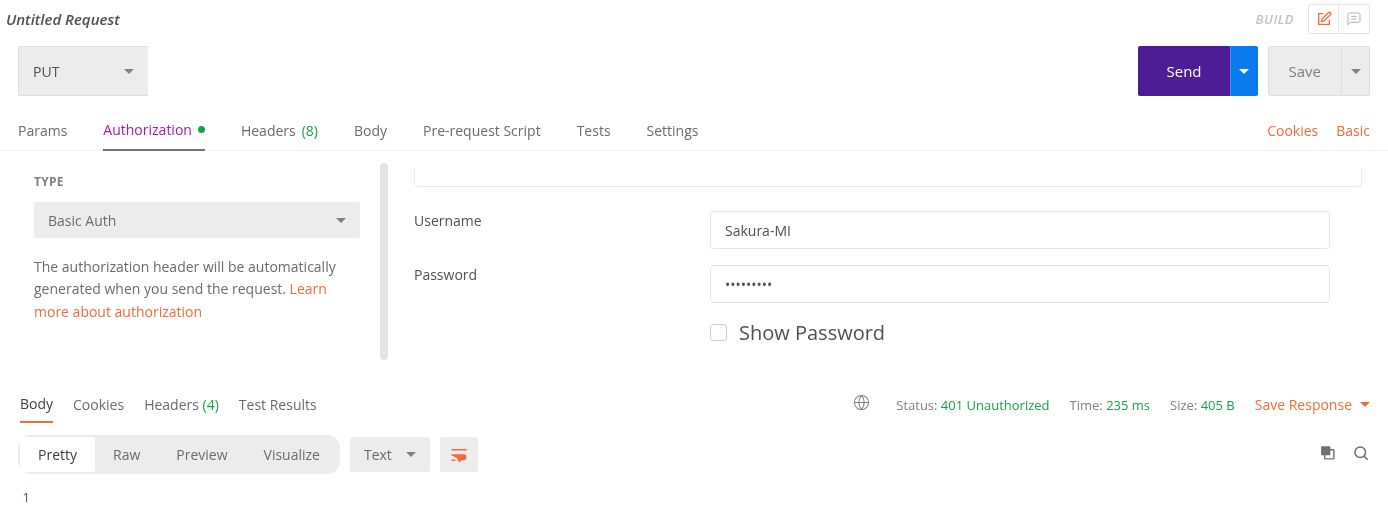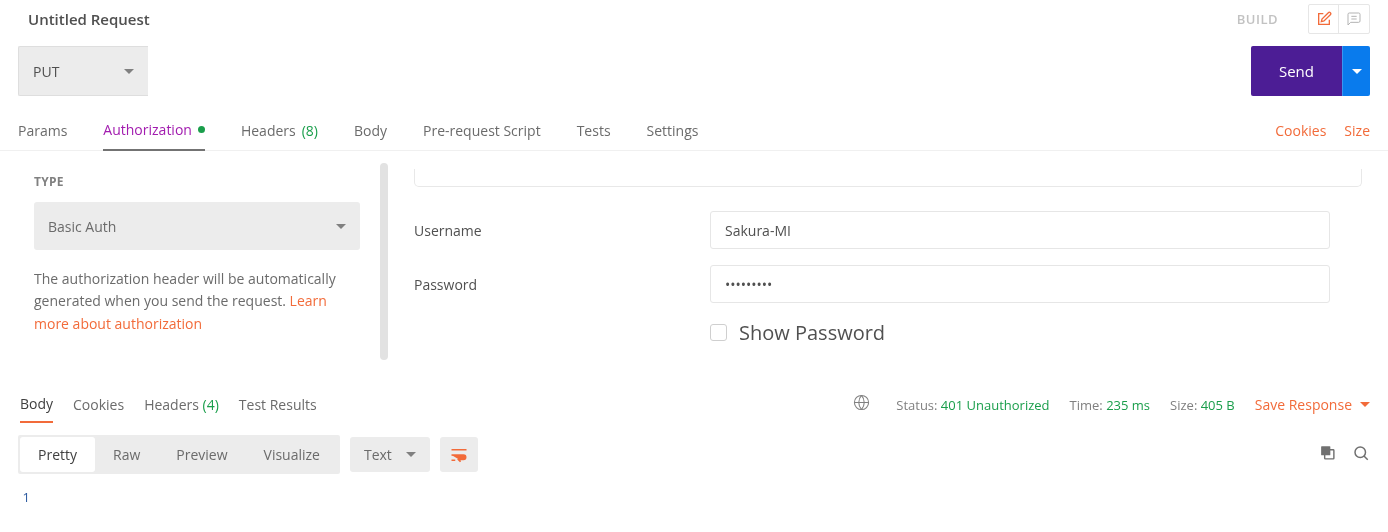--- a/index.html
+++ b/index.html
@@ -12,31 +12,32 @@
       background: #fff;
       color: #505050;
       font-size: 13px;
       width: 1388px;
     }
     
     .header {
       display: flex;
       align-items: center;
       justify-content: space-between;
-      padding: 4px 18px 12px 28px;
+      padding: 4px 18px 12px 6px;
+      font-style: italic;
     }
     .request-title {
       font-size: 15px;
       color: #505050;
       font-weight: 600;
     }
     .header-right {
       display: flex;
       align-items: center;
-      gap: 30px;
+      gap: 14px;
     }
     .build-text {
       color: #c2c2c2;
       font-weight: 600;
       letter-spacing: 0.5px;
       font-size: 13px;
     }
     .icon-btn {
       width: 30px;
       height: 28px;
@@ -206,21 +207,21 @@
     .type-label {
       font-size: 12px;
       font-weight: 700;
       color: #808080;
       letter-spacing: 0.3px;
       margin-bottom: 12px;
     }
     .type-select {
       background: #ececec;
       border-radius: 3px;
-      height: 48px;
+      height: 36px;
       display: flex;
       align-items: center;
       justify-content: space-between;
       padding: 0 14px;
       font-size: 14px;
       color: #6b6b6b;
       margin-bottom: 18px;
       width: 326px;
       cursor: pointer;
     }
@@ -240,21 +241,20 @@
     }
     .field-box-top {
       border: 1px solid #e8e8e8;
       height: 18px;
       border-top: none;
       border-radius: 0 0 5px 5px;
       margin-bottom: 24px;
     }
     .form-row {
       display: flex;
-      align-items: center;
       margin-bottom: 16px;
     }
     .form-label {
       width: 296px;
       font-size: 14px;
       color: #505050;
     }
     .form-input {
       flex: 1;
       height: 38px;
@@ -329,21 +329,21 @@
     
     .body-controls {
       display: flex;
       align-items: center;
       padding: 10px 18px;
       gap: 10px;
     }
     .view-group {
       display: flex;
       background: #ececec;
-      border-radius: 2px;
+      border-radius: 13px;
       padding: 2px;
     }
     .view-btn {
       padding: 8px 18px;
       font-size: 14px;
       color: #6b6b6b;
       cursor: pointer;
       border-radius: 3px;
     }
     .view-btn.active {
@@ -435,39 +435,45 @@
       <span>PUT</span>
       <span class="caret-down"></span>
     </div>
   </div>
   <div class="send-group">
     <button class="send-btn">Send</button>
     <button class="send-caret">
       <span class="caret-down white"></span>
     </button>
   </div>
+  <div class="save-group">
+    <button class="save-btn">Save</button>
+    <button class="save-caret">
+      <span class="caret-down"></span>
+    </button>
+  </div>
 </div>
 
 <div class="tabs">
   <div class="tab">Params</div>
   <div class="tab active">
     <span>Authorization</span>
     <span class="green-dot"></span>
   </div>
   <div class="tab">
     <span>Headers</span>
     <span class="count-green">(8)</span>
   </div>
   <div class="tab">Body</div>
   <div class="tab">Pre-request Script</div>
   <div class="tab">Tests</div>
   <div class="tab">Settings</div>
   <div class="tabs-right">
     <a>Cookies</a>
-    <a>Size</a>
+    <a>Basic</a>
   </div>
 </div>
 
 <div class="auth-body">
   <div class="divider-handle"></div>
   <div class="auth-left">
     <div class="type-label">TYPE</div>
     <div class="type-select">
       <span>Basic Auth</span>
       <span class="caret-down"></span>

